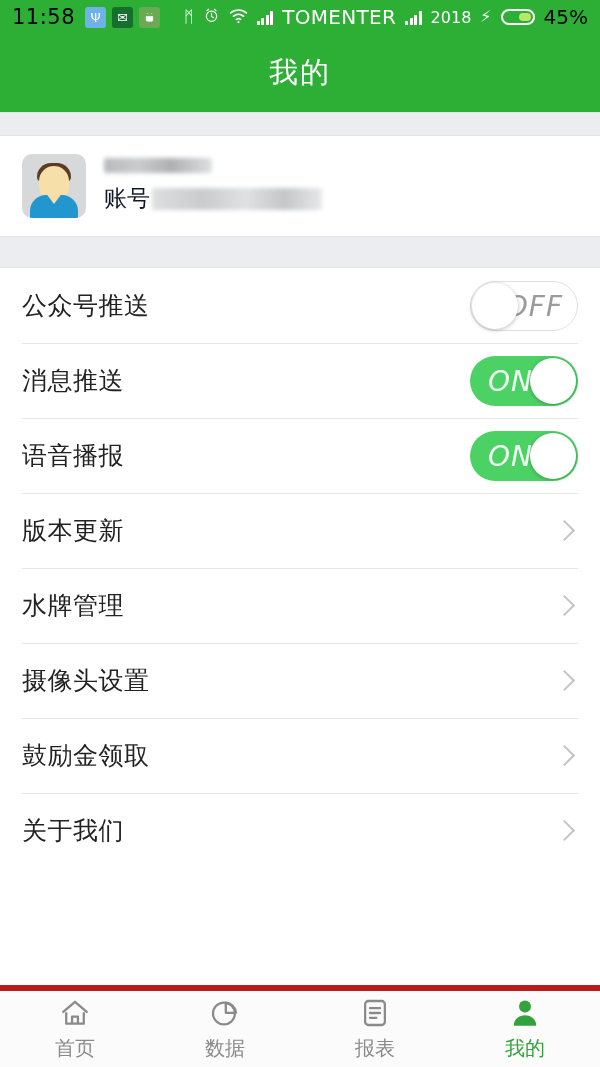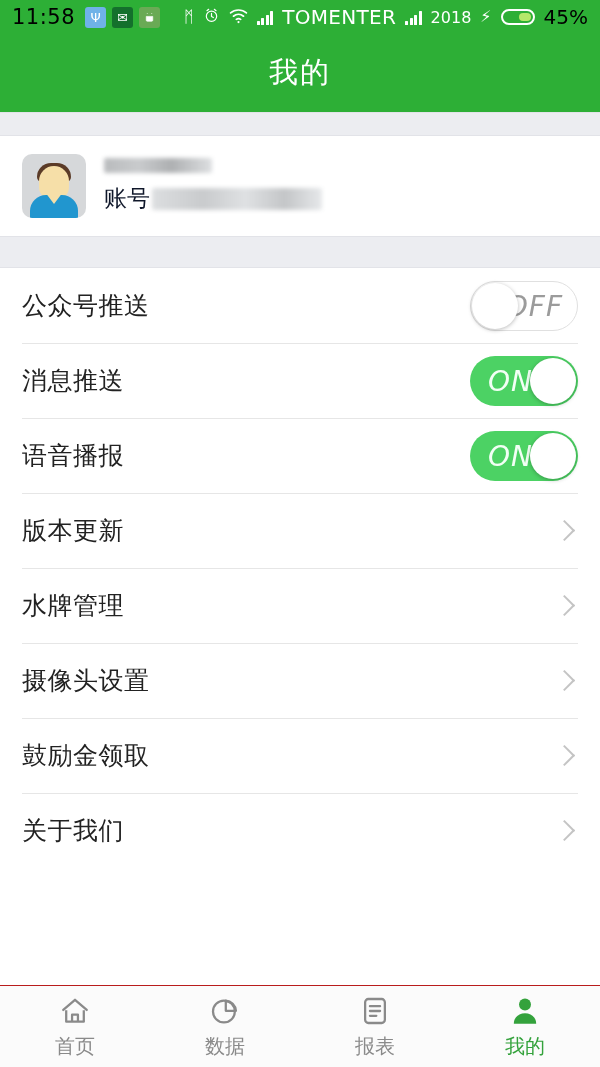--- a/index.html
+++ b/index.html
@@ -312,21 +312,21 @@
   .toggle.on .state  { left: 18px; color: #f2fff5; }
   .toggle.off .state { right: 14px; color: #9b9b9b; }
 
   
   .tabbar {
     position: absolute;
     left: 0; bottom: 0;
     width: 600px;
     height: 82px;
     background: #fbfbfb;
-    border-top: 1px solid #b91c1c;
+    border-top: 6px solid #b91c1c;
     display: flex;
     align-items: center;
     box-sizing: border-box;
     margin-top: 22px;
   }
   .tab {
     flex: 1 1 0;
     height: 100%;
     display: flex;
     flex-direction: column;

